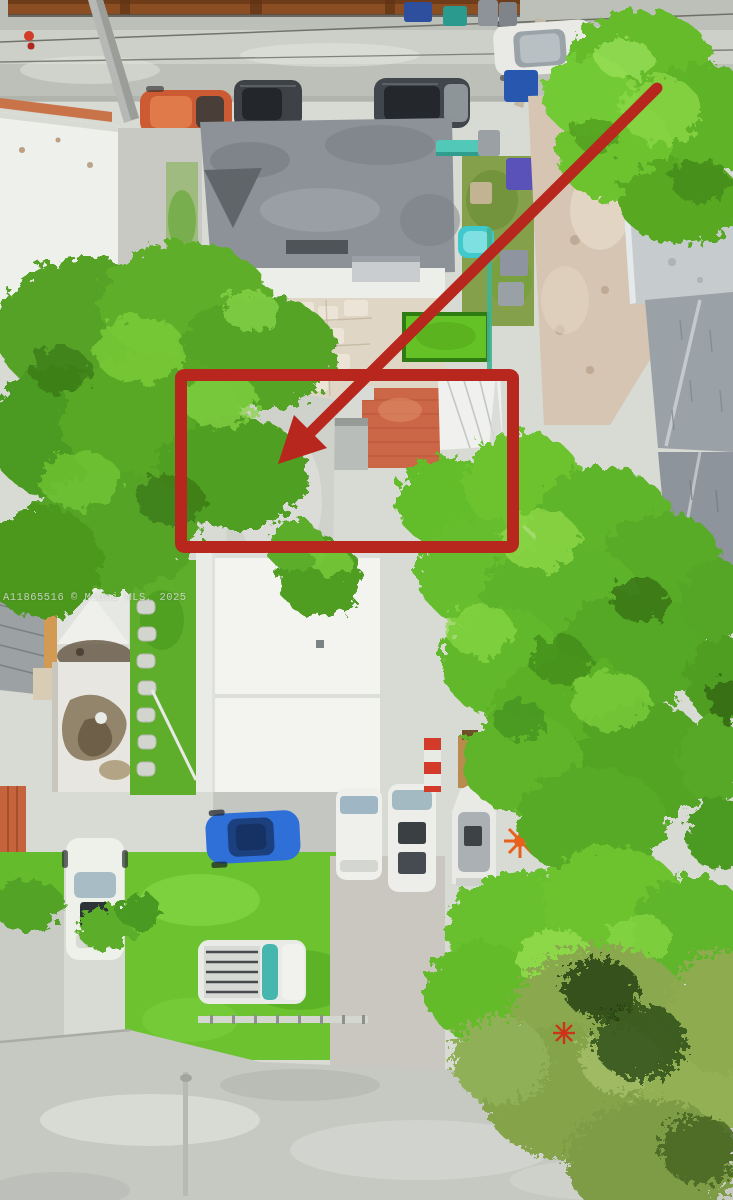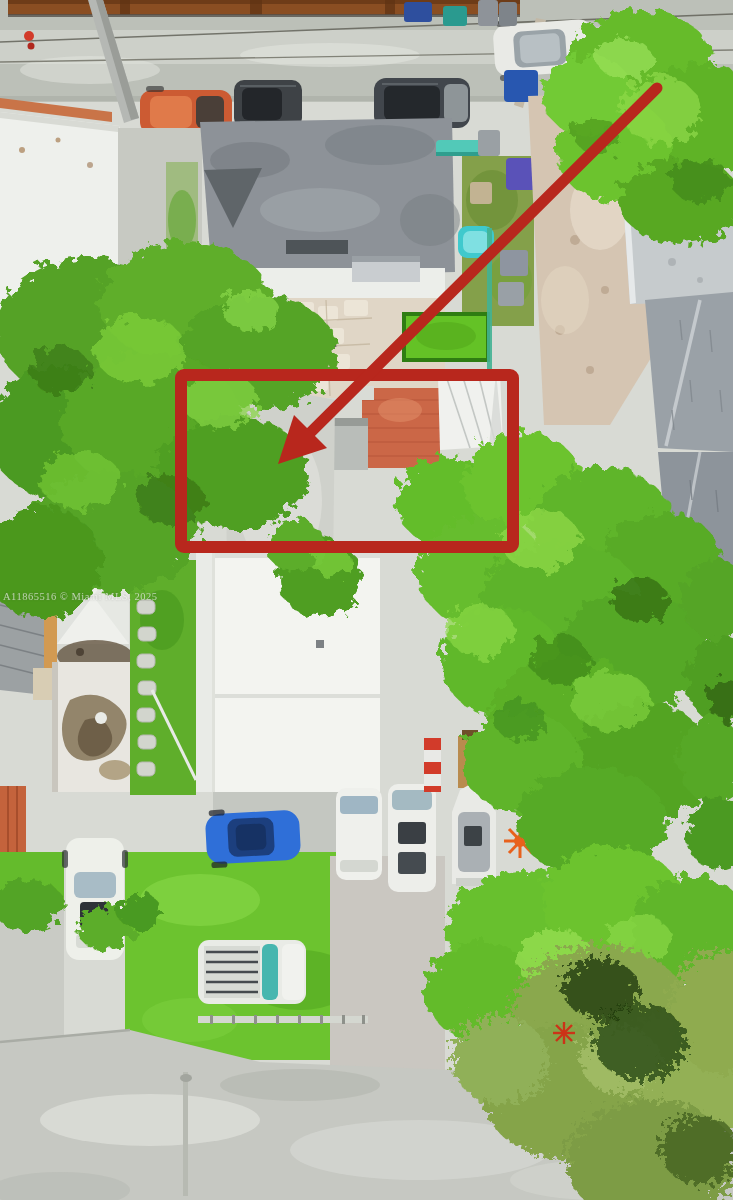--- a/index.html
+++ b/index.html
@@ -1,16 +1,16 @@
 <!DOCTYPE html>
 <html style="--c-annotation_red: #b8271d; --c-street_gray: #bcc0b8; --c-pavement_light: #d8dad4; --c-grass_bright: #6cc32f; --c-tree_green: #5fae2b; --c-tree_highlight: #8ed847; --c-tree_shadow: #3f8619; --c-roof_white: #f3f4f0; --c-roof_gray: #8d9298; --c-shingle_gray: #9aa1a7; --c-sand_tan: #d5c5b2; --c-terracotta: #cb6747; --c-rust_brown: #8a4e22; --c-pool_teal: #3fc9cd; --c-car_blue: #2f6fd8; --c-car_orange: #cc5b33; --c-flower_orange: #e8611c;"><head>
 <meta charset="utf-8">
 <style>
   html,body{margin:0;padding:0;background:#222;}
-  .stage{position:relative;width:733px;height:1200px;overflow:hidden;background:#000000;font-family:Liberation Serif, serif;}
+  .stage{position:relative;width:733px;height:1200px;overflow:hidden;background:#000000;font-family:Liberation Mono, monospace;}
   .stage svg{position:absolute;left:0;top:0;display:block;}
   .watermark{
     position:absolute;left:3px;top:591px;z-index:30;
     font-size:10.5px;letter-spacing:.5px;
     color:rgba(255,255,255,.62);
     text-shadow:0 0 2px rgba(80,80,80,.35);
     white-space:nowrap;pointer-events:none;
   }
   
   .f-street{fill:var(--c-street_gray)}

